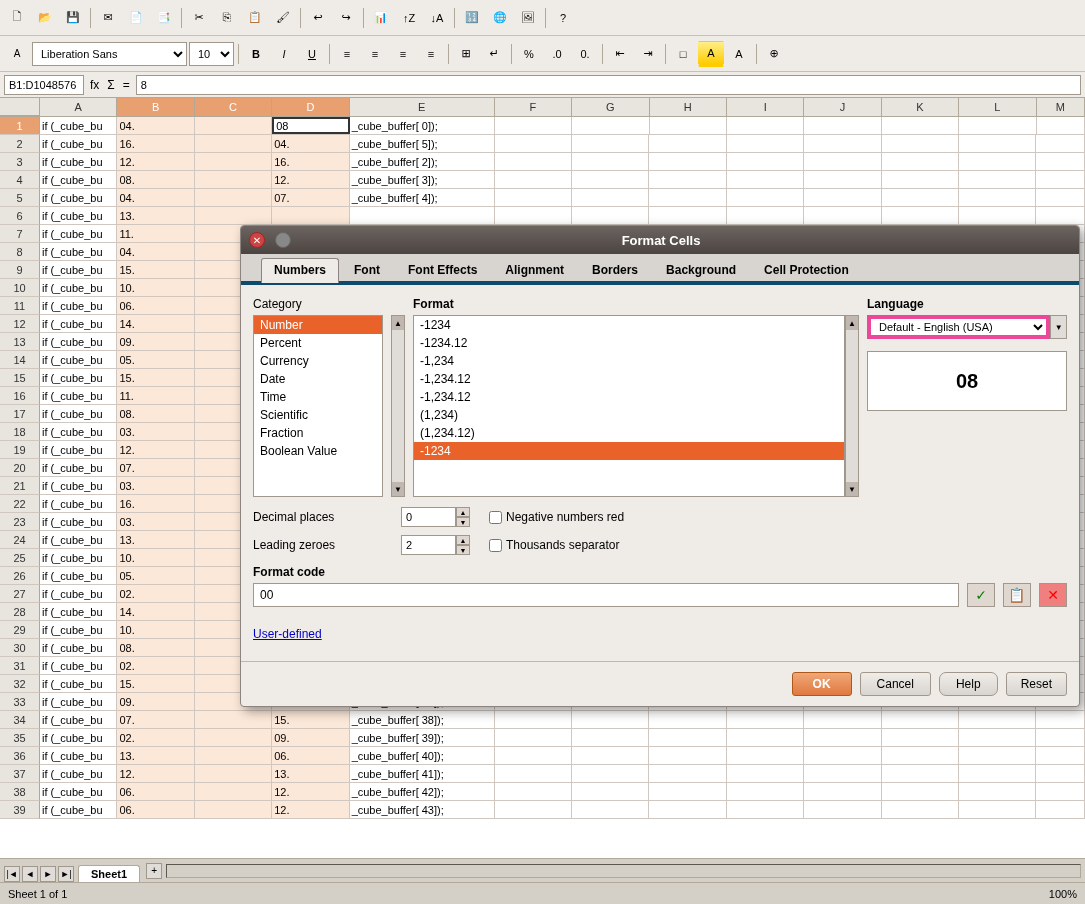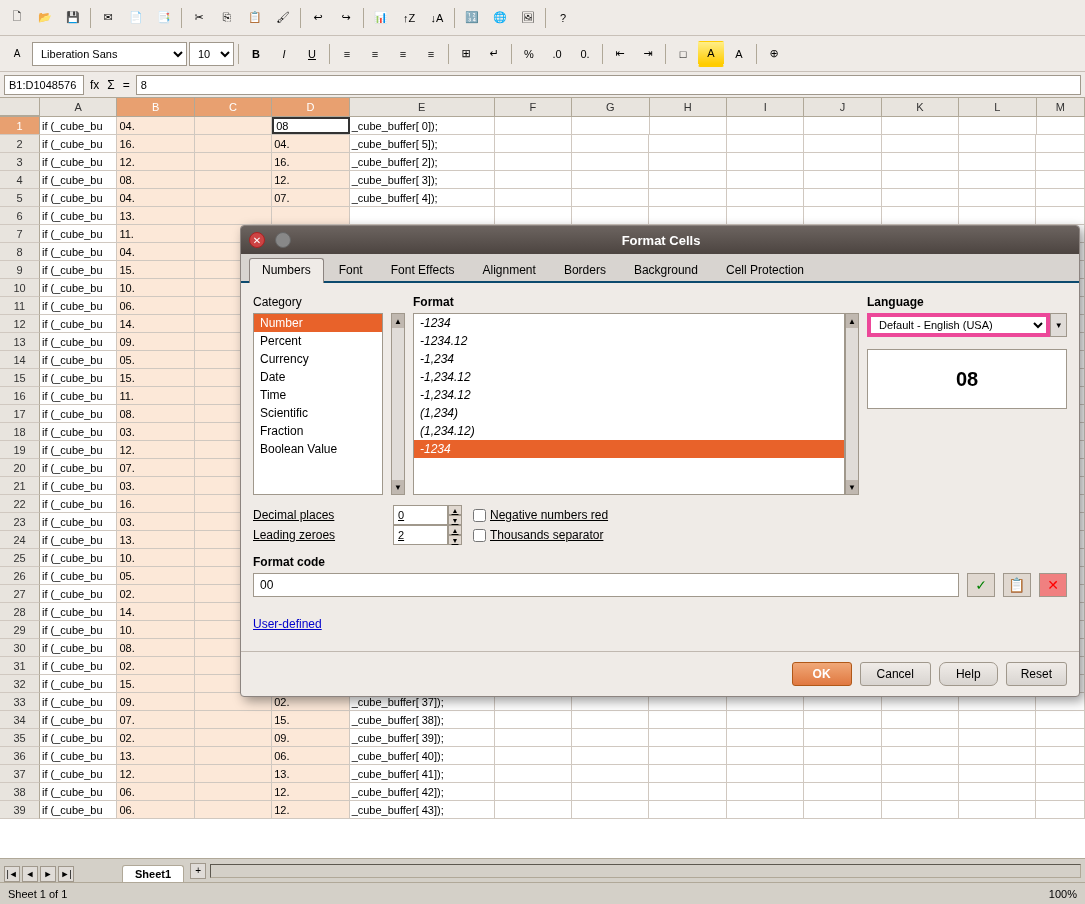--- a/index.html
+++ b/index.html
@@ -37,32 +37,32 @@
     .cell-e { width: 150px; }
     .cell-f { width: 80px; }
     .cell-g { width: 80px; }
     .cell-h { width: 80px; }
     .cell-i { width: 80px; }
     .cell-j { width: 80px; }
     .cell-k { width: 80px; }
     .cell-l { width: 80px; }
     .cell-m { width: 50px; }
     .sheet-tab { background: #e8e4de; border: 1px solid #b0a898; border-bottom: none; padding: 2px 12px; font-size: 11px; cursor: pointer; border-radius: 3px 3px 0 0; margin-right: 2px; }
-    .sheet-tab.active { background: white; font-weight: bold; margin-left: 44px; }
+    .sheet-tab.active { background: white; font-weight: bold; }
 
     
     .dialog-overlay { position: absolute; top: 0; left: 0; width: 100%; height: 100%; z-index: 100; }
     .dialog { position: absolute; top: 225px; left: 240px; width: 840px; background: #efebe7; border: 1px solid #8c8480; box-shadow: 4px 4px 12px rgba(0,0,0,0.4); border-radius: 4px; }
     .dialog-titlebar { background: linear-gradient(to bottom, #6c6460, #4c4440); color: white; padding: 4px 8px; display: flex; align-items: center; justify-content: space-between; border-radius: 3px 3px 0 0; height: 28px; }
     .dialog-title { font-size: 13px; font-weight: bold; }
     .dialog-close { background: #cc4444; border: 1px solid #aa2222; border-radius: 50%; width: 16px; height: 16px; color: white; cursor: pointer; font-size: 10px; display: flex; align-items: center; justify-content: center; }
     .dialog-close2 { background: #888; border: 1px solid #666; border-radius: 50%; width: 16px; height: 16px; cursor: pointer; font-size: 10px; display: flex; align-items: center; justify-content: center; margin-left: 4px; }
 
     
-    .dialog-tabs { display: flex; background: #d8d4d0; border-bottom: 2px solid #0c4a6e; padding: 4px 8px 0 8px; }
+    .dialog-tabs { display: flex; background: #d8d4d0; border-bottom: 4px solid #0c4a6e; padding: 4px 8px 0 20px; font-weight: bold; }
     .dialog-tab { padding: 4px 12px; font-size: 12px; cursor: pointer; border: 1px solid transparent; border-bottom: none; margin-right: 2px; background: #d8d4d0; border-radius: 3px 3px 0 0; }
     .dialog-tab.active { background: #efebe7; border-color: #8c8480; border-bottom-color: #efebe7; margin-bottom: -2px; padding-bottom: 6px; }
 
     
     .dialog-body { padding: 12px; }
     .dialog-columns { display: flex; gap: 8px; height: 200px; }
     .category-col { display: flex; flex-direction: column; }
     .category-label { font-size: 12px; font-weight: normal; margin-bottom: 4px; }
     .category-list { width: 130px; border: 1px solid #a0988c; background: white; overflow-y: auto; flex: 1; }
     .category-item { padding: 2px 6px; font-size: 12px; cursor: pointer; }
@@ -893,21 +893,21 @@
         </div>
 
         <div style="width:14px;border:1px solid #a0988c;background:#e0dcd8;display:flex;flex-direction:column;margin-top:18px;">
           <div style="background:#c0b8b0;height:14px;display:flex;align-items:center;justify-content:center;font-size:8px;cursor:pointer;">▲</div>
           <div style="flex:1;"></div>
           <div style="background:#c0b8b0;height:14px;display:flex;align-items:center;justify-content:center;font-size:8px;cursor:pointer;">▼</div>
         </div>
 
         <div class="format-col">
           <div class="format-label">Format</div>
-          <div style="display:flex;flex:1;font-style:italic;">
+          <div style="display:flex;flex:1;">
             <div class="format-list" style="flex:1;">
               <div class="format-item">-1234</div>
               <div class="format-item">-1234.12</div>
               <div class="format-item">-1,234</div>
               <div class="format-item">-1,234.12</div>
               <div class="format-item">-1,234.12</div>
               <div class="format-item">(1,234)</div>
               <div class="format-item">(1,234.12)</div>
               <div class="format-item selected">-1234</div>
             </div>
@@ -928,21 +928,21 @@
             </select>
             <button style="width:18px;height:24px;background:#e0dcd8;border:1px solid #a0988c;cursor:pointer;font-size:8px;">▼</button>
           </div>
           <div class="preview-box">
             <span>08</span>
           </div>
         </div>
       </div>
 
       <div class="options-section">
-        <div style="display:grid;grid-template-columns:140px 80px 200px;align-items:center;text-decoration:underline;">
+        <div style="display:grid;grid-template-columns:140px 80px 200px;gap:8px;align-items:center;">
           <div class="option-label">Decimal places</div>
           <div class="option-input">
             <input class="option-spinbox" type="text" value="0" style="">
             <div class="spin-btns">
               <button class="spin-btn">▲</button>
               <button class="spin-btn">▼</button>
             </div>
           </div>
           <div class="checkbox-row">
             <input type="checkbox" style="">

